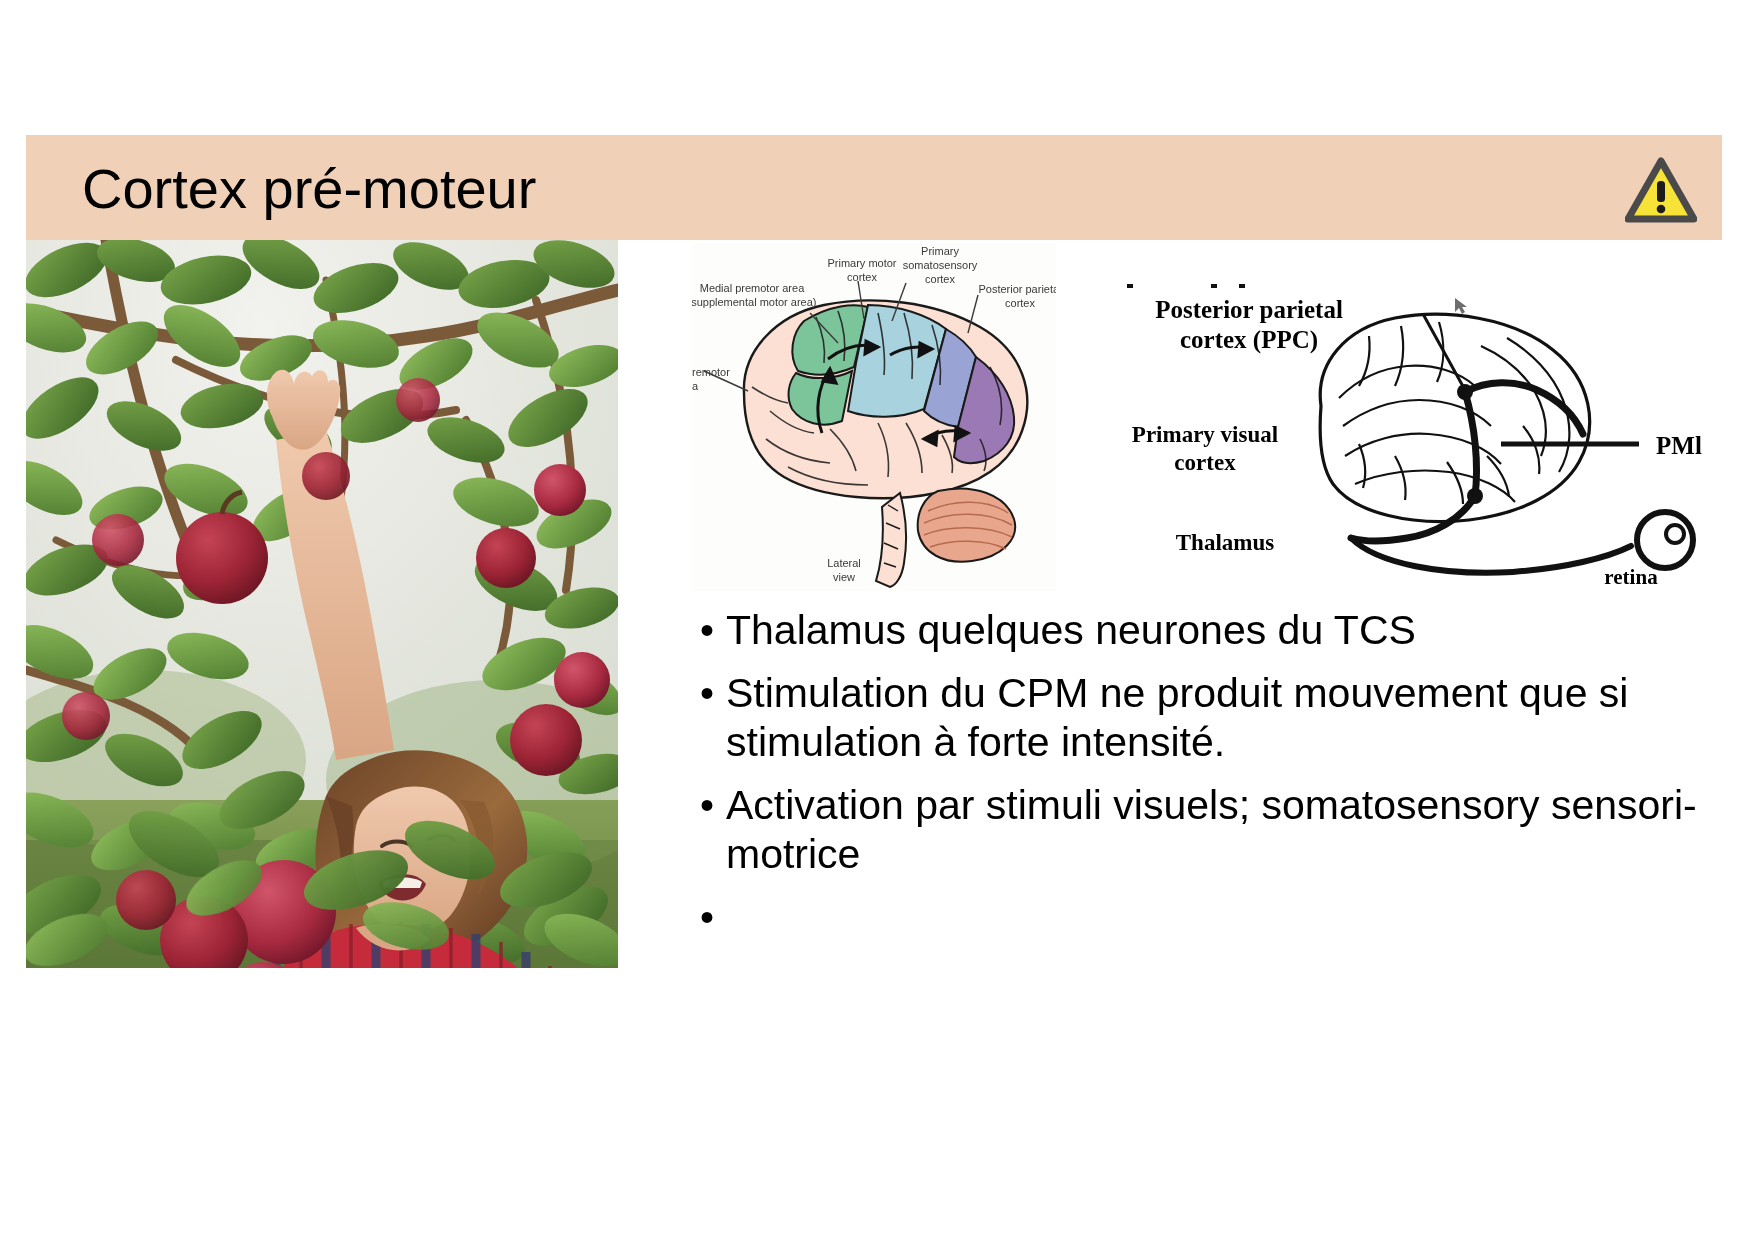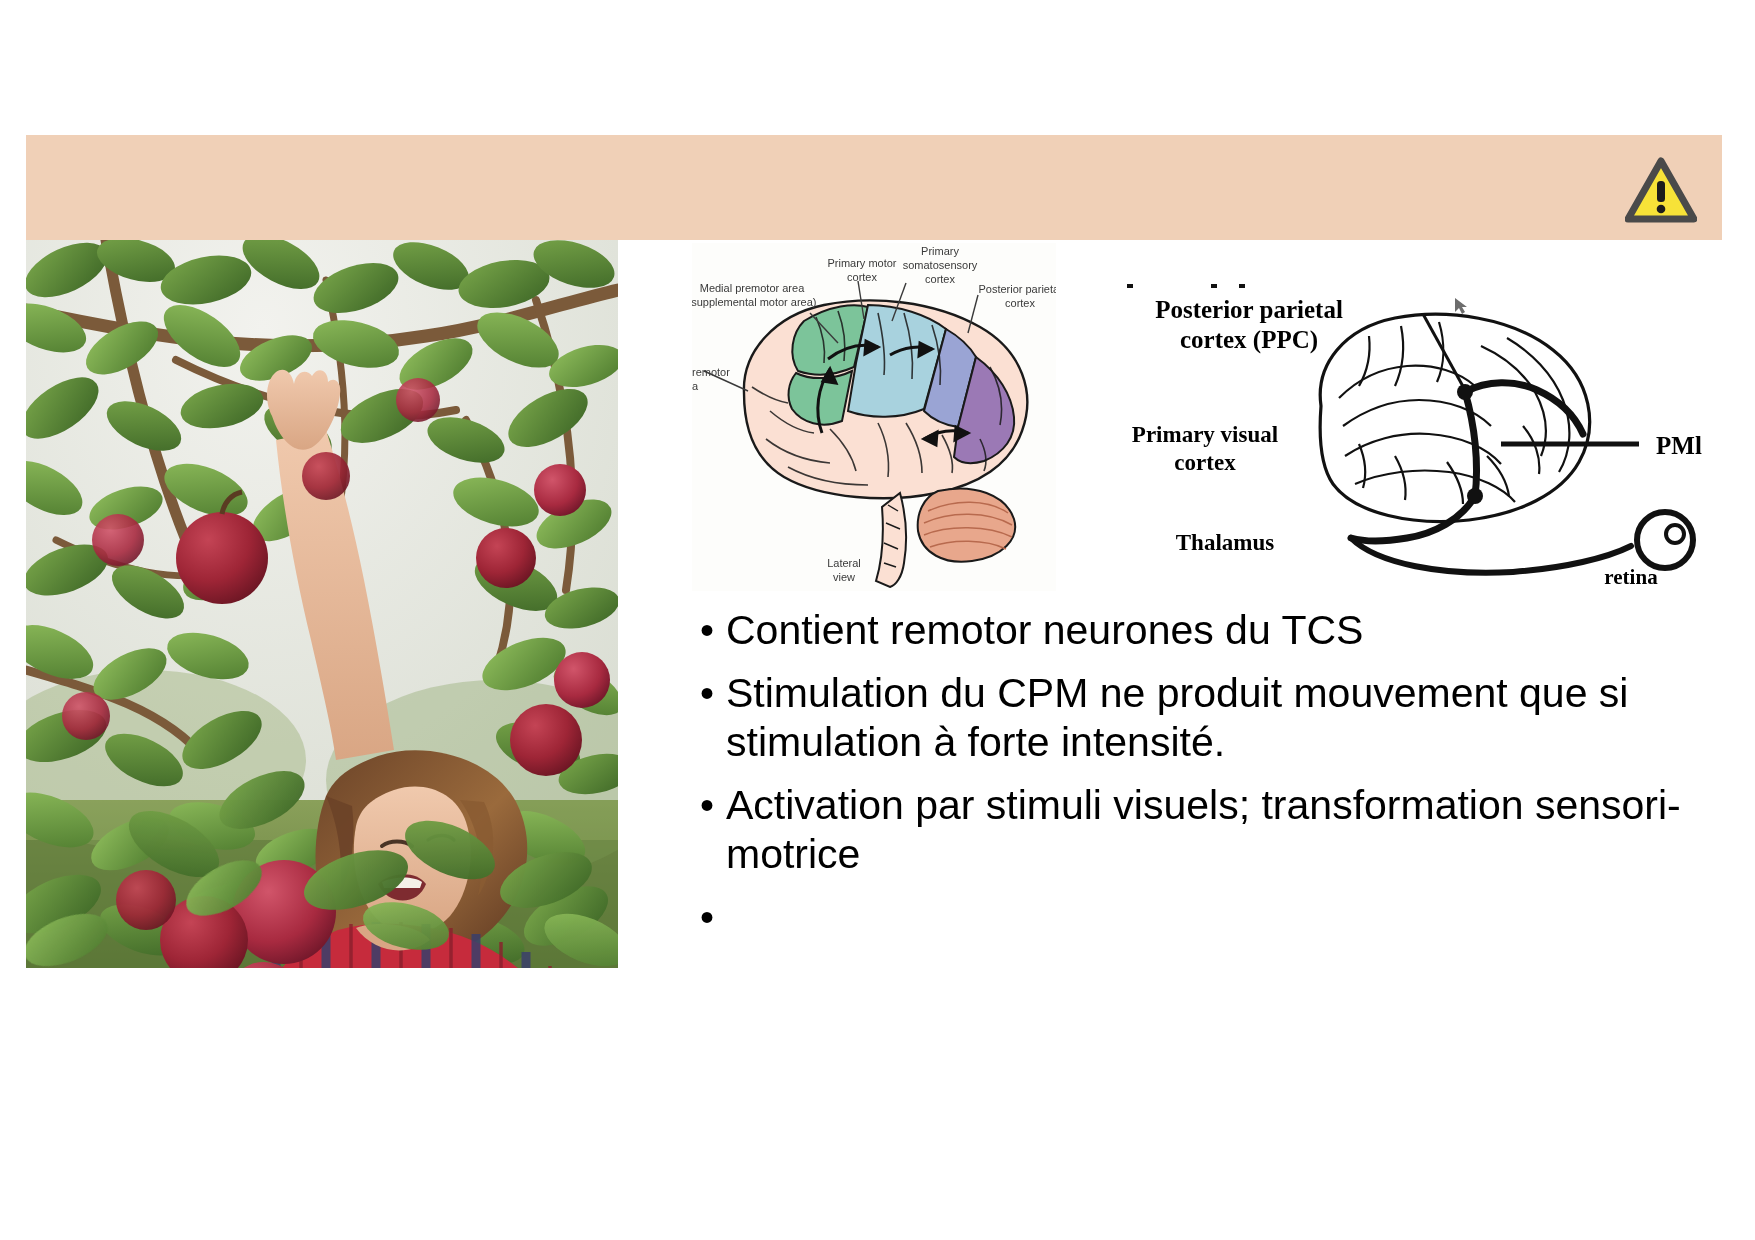--- a/index.html
+++ b/index.html
@@ -103,20 +103,21 @@
     fill: #000000;
   }
 </style>
 </head>
 <body>
 
 <div class="slide">
 
   <div class="header-band"></div>
 
+  <div class="slide-title">Cortex pré-moteur</div>
 
   <div class="warning-icon">
     <svg width="72" height="66" viewBox="0 0 72 66">
       <path d="M36 4 L69 62 L3 62 Z" fill="#f7e238" stroke="#4a4a4a" stroke-width="7" stroke-linejoin="round"></path>
       <rect x="32" y="24" width="8" height="21" rx="3.5" fill="#1c1c1c"></rect>
       <circle cx="36" cy="52" r="4.3" fill="#1c1c1c"></circle>
     </svg>
   </div>
 
   <div class="photo">
@@ -511,28 +512,28 @@
       <text class="fig-label-bold" x="122" y="194" font-size="23" text-anchor="middle">cortex</text>
       <text class="fig-label-bold" x="142" y="274" font-size="23" text-anchor="middle">Thalamus</text>
       <text class="fig-label-bold" x="596" y="178" font-size="25" text-anchor="middle">PMl</text>
       <text class="fig-label-bold" x="548" y="308" font-size="21" text-anchor="middle">retina</text>
     </svg>
   </div>
 
   <div class="bullets">
     <div class="bullet">
       <span class="dot">•</span>
-      <span class="txt">Contient remotor neurones du TCS</span>
+      <span class="txt">Thalamus quelques neurones du TCS</span>
     </div>
     <div class="bullet">
       <span class="dot">•</span>
       <span class="txt">Stimulation du CPM ne produit mouvement que si stimulation à forte intensité.</span>
     </div>
     <div class="bullet">
       <span class="dot">•</span>
-      <span class="txt">Activation par stimuli visuels; transformation sensori-motrice</span>
+      <span class="txt">Activation par stimuli visuels; somatosensory sensori-motrice</span>
     </div>
     <div class="bullet">
       <span class="dot">•</span>
     </div>
   </div>
 
 </div>
 
 </body></html>

